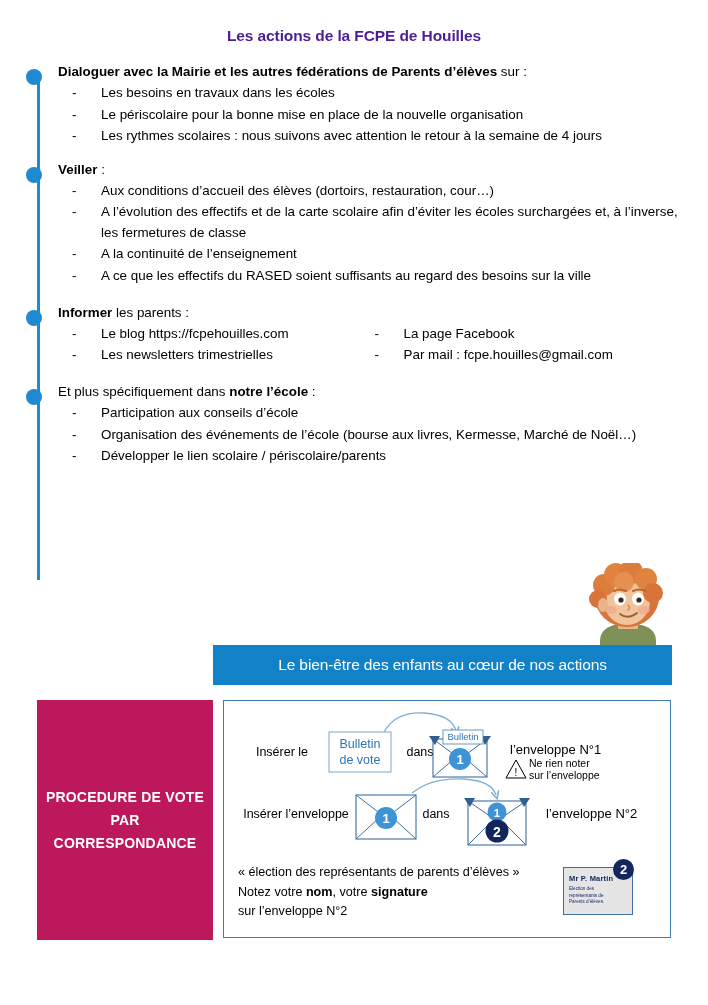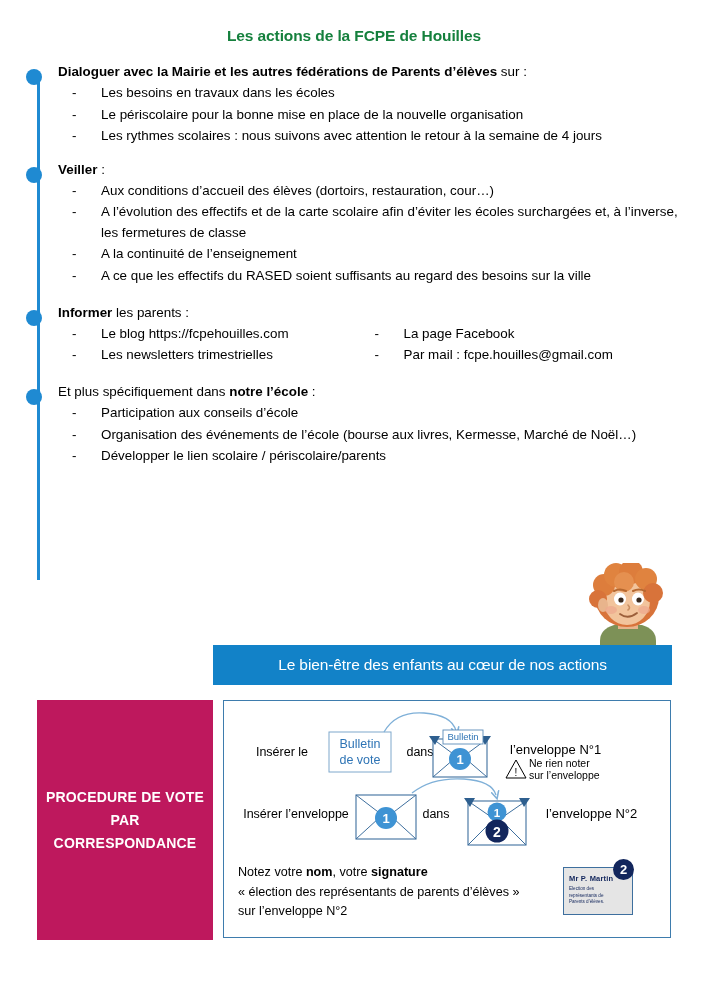--- a/index.html
+++ b/index.html
@@ -16,21 +16,21 @@
     overflow: hidden;
   }
 
   
   .page-title {
     text-align: center;
     font-size: 15.5px;
     font-weight: bold;
     letter-spacing: -0.1px;
     padding-top: 27px;
-    color: #15803d;
+    color: #4c1d95;
   }
 
   
   .timeline {
     position: absolute;
     left: 37px;
     top: 80px;
     width: 3px;
     background: #1f8ad2;
   }
@@ -365,22 +365,22 @@
         <circle cx="273" cy="111" r="9.5" fill="#3e93d4"></circle>
         <text x="273" y="116" font-size="11.5" font-weight="bold" fill="#ffffff" text-anchor="middle" font-family="Liberation Sans, sans-serif">1</text>
         <circle cx="273" cy="130" r="11.5" fill="#12265c"></circle>
         <text x="273" y="136" font-size="14" font-weight="bold" fill="#ffffff" text-anchor="middle" font-family="Liberation Sans, sans-serif">2</text>
       </g>
 
       <text x="322" y="117" font-size="13" fill="#000000" font-family="Liberation Sans, sans-serif">l’enveloppe N°2</text>
     </svg>
 
     <div class="bottom-note">
+      <div>« élection des représentants de parents d’élèves »</div>
       <div><span>Notez votre </span><b>nom</b><span>, votre </span><b>signature</b></div>
-      <div>« élection des représentants de parents d’élèves »</div>
       <div>sur l’enveloppe N°2</div>
     </div>
 
     <div style="position:absolute; left:339px; top:158px; width:78px; height:56px;">
       <div style="position:absolute; left:0; top:8px; width:70px; height:48px; border:1px solid #3e6f9e; background:#e5e5e5; box-sizing:border-box; padding:6px 5px;">
         <div style="font-size:7.5px; font-weight:bold; color:#12265c; letter-spacing:0.2px;">Mr P. Martin</div>
         <div style="font-size:4.6px; color:#12265c; line-height:6.5px; margin-top:3px;">Election des</div>
         <div style="font-size:4.6px; color:#12265c; line-height:6.5px;">représentants de</div>
         <div style="font-size:4.6px; color:#12265c; line-height:6.5px;">Parents d’élèves.</div>
       </div>

